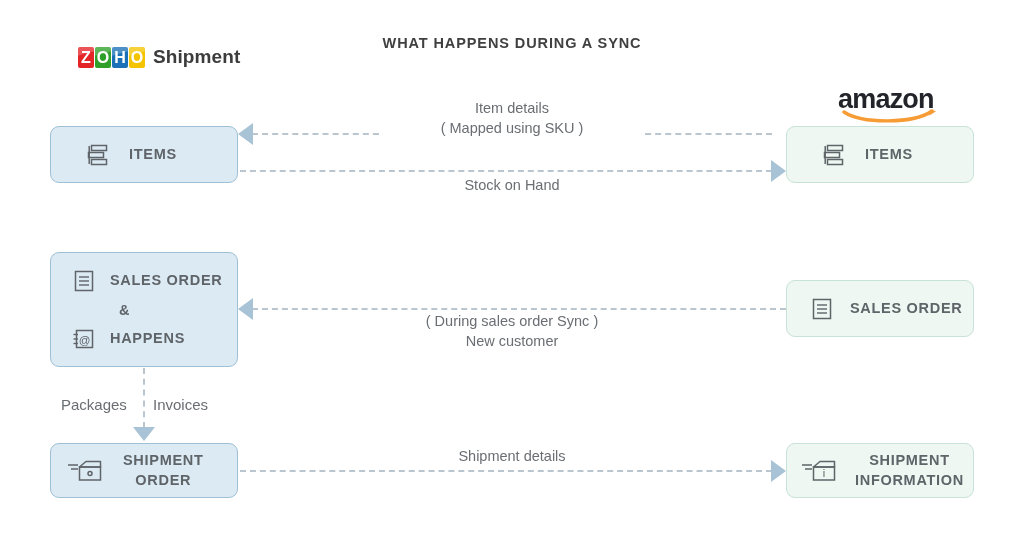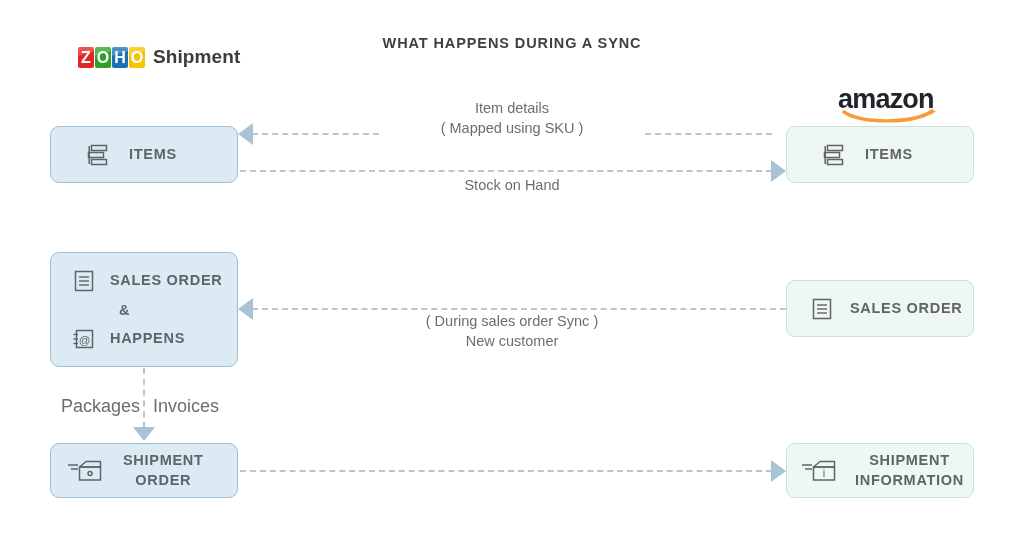--- a/index.html
+++ b/index.html
@@ -211,21 +211,21 @@
     position: absolute;
     text-align: center;
     font-size: 14.5px;
     color: #6a6e73;
     line-height: 20px;
     z-index: 2;
     background: #ffffff;
   }
   .pkg-label {
     position: absolute;
-    font-size: 18px;
+    font-size: 15px;
     color: #6a6e73;
     z-index: 2;
     background: #ffffff;
     padding: 0 3px;
   }
 </style>
 </head>
 <body>
 
 <div id="canvas">
@@ -339,20 +339,23 @@
   </div>
 
   <div class="vconn" style="left:143px; top:368px; height:60px;"></div>
   <div class="arrowhead down" style="left:133px; top:427px;"></div>
   <div class="pkg-label" style="left:58px; top:396px;"><span>Packages</span></div>
   <div class="pkg-label" style="left:150px; top:396px;"><span>Invoices</span></div>
 
   <div class="conn" style="left:240px; top:470px; width:532px;"></div>
   <div class="arrowhead right" style="left:771px; top:460px;"></div>
 
+  <div class="conn-label" style="left:380px; top:446px; width:264px;">
+    <div>Shipment details</div>
+  </div>
 
   <div class="node blue" id="node-ship-left">
     <span class="node-icon">
       <svg width="40" height="30" viewBox="0 0 40 30">
         <line x1="1" y1="9" x2="11" y2="9" stroke="#5f6469" stroke-width="1.5"></line>
         <line x1="4" y1="13" x2="11" y2="13" stroke="#5f6469" stroke-width="1.5"></line>
         <path d="M12.5 11 L19 5.5 L33.5 5.5 L33.5 11 Z" fill="none" stroke="#5f6469" stroke-width="1.5" stroke-linejoin="round"></path>
         <rect x="12.5" y="11" width="21" height="13" fill="none" stroke="#5f6469" stroke-width="1.5"></rect>
         <circle cx="23" cy="17.5" r="2" fill="none" stroke="#5f6469" stroke-width="1.5"></circle>
       </svg>

